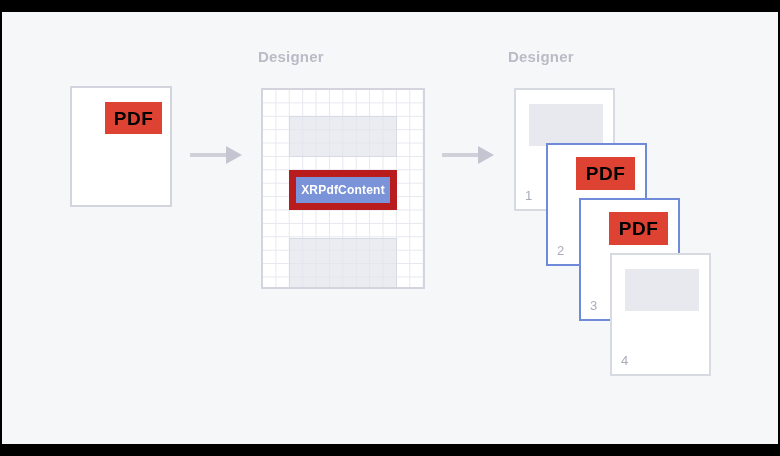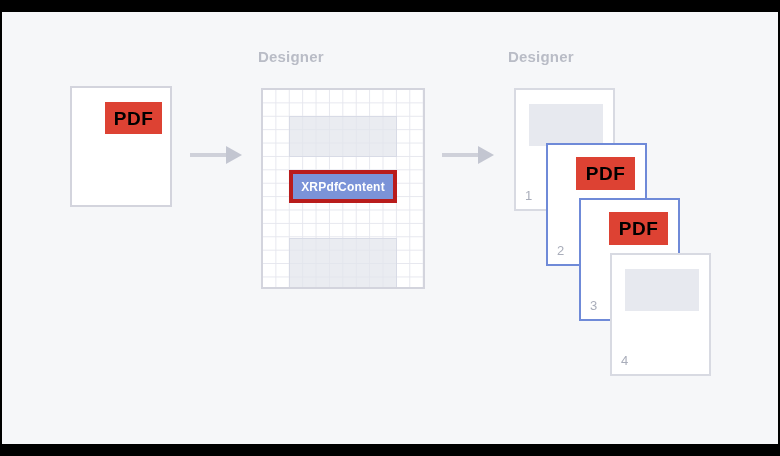--- a/index.html
+++ b/index.html
@@ -101,23 +101,23 @@
     left:26px;
     width:108px;
   }
   .band-grey {
     background:rgba(226,228,236,0.72);
     border:1px solid rgba(214,217,228,0.9);
   }
   #band-top    { top:26px;  height:41px; }
   #band-bottom { top:148px; height:55px; }
   #band-content {
-    top:80px; height:33px;
+    top:80px; height:40px;
     background:#7b93d8;
-    border:4px solid #b91c1c;
+    border:7px solid #b91c1c;
     display:flex; align-items:center; justify-content:center;
   }
   #band-content-label {
     color:#ffffff;
     font-size:12px;
     font-weight:bold;
     letter-spacing:0.2px;
     white-space:nowrap;
   }
 

